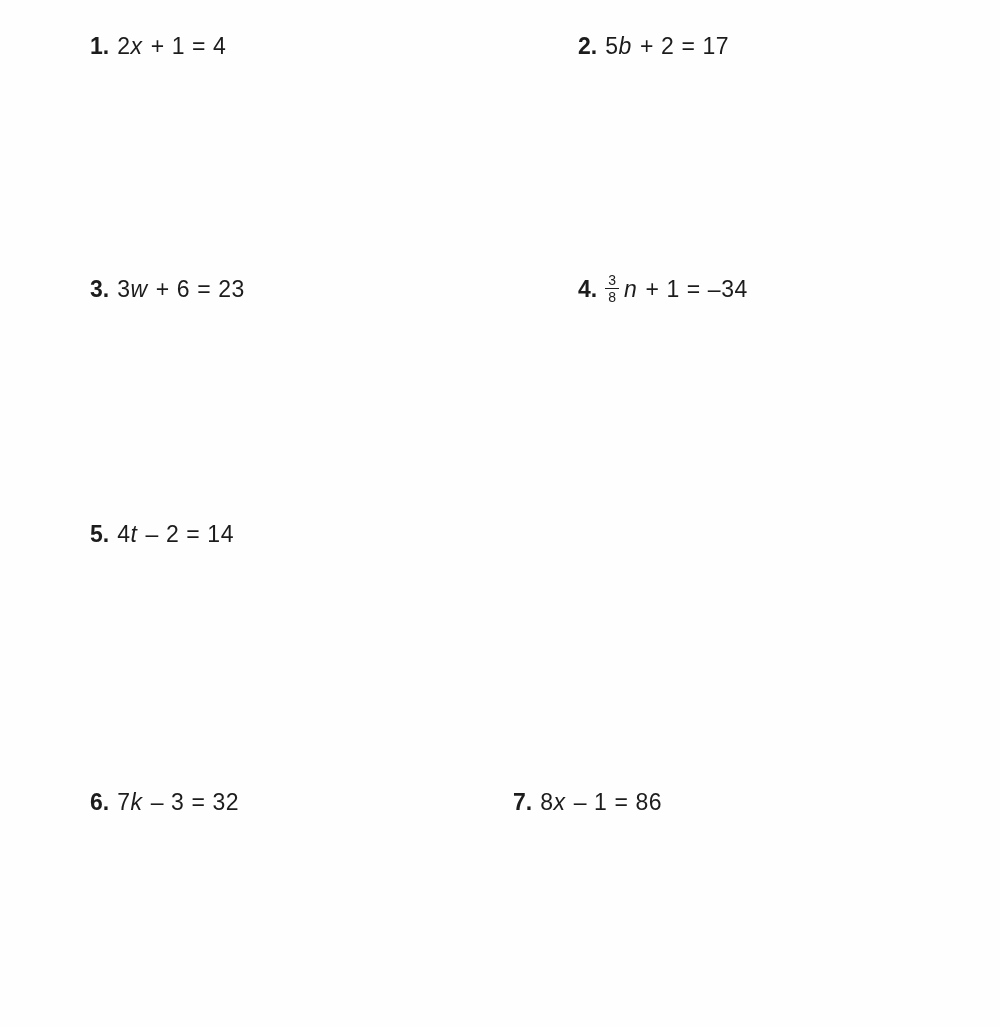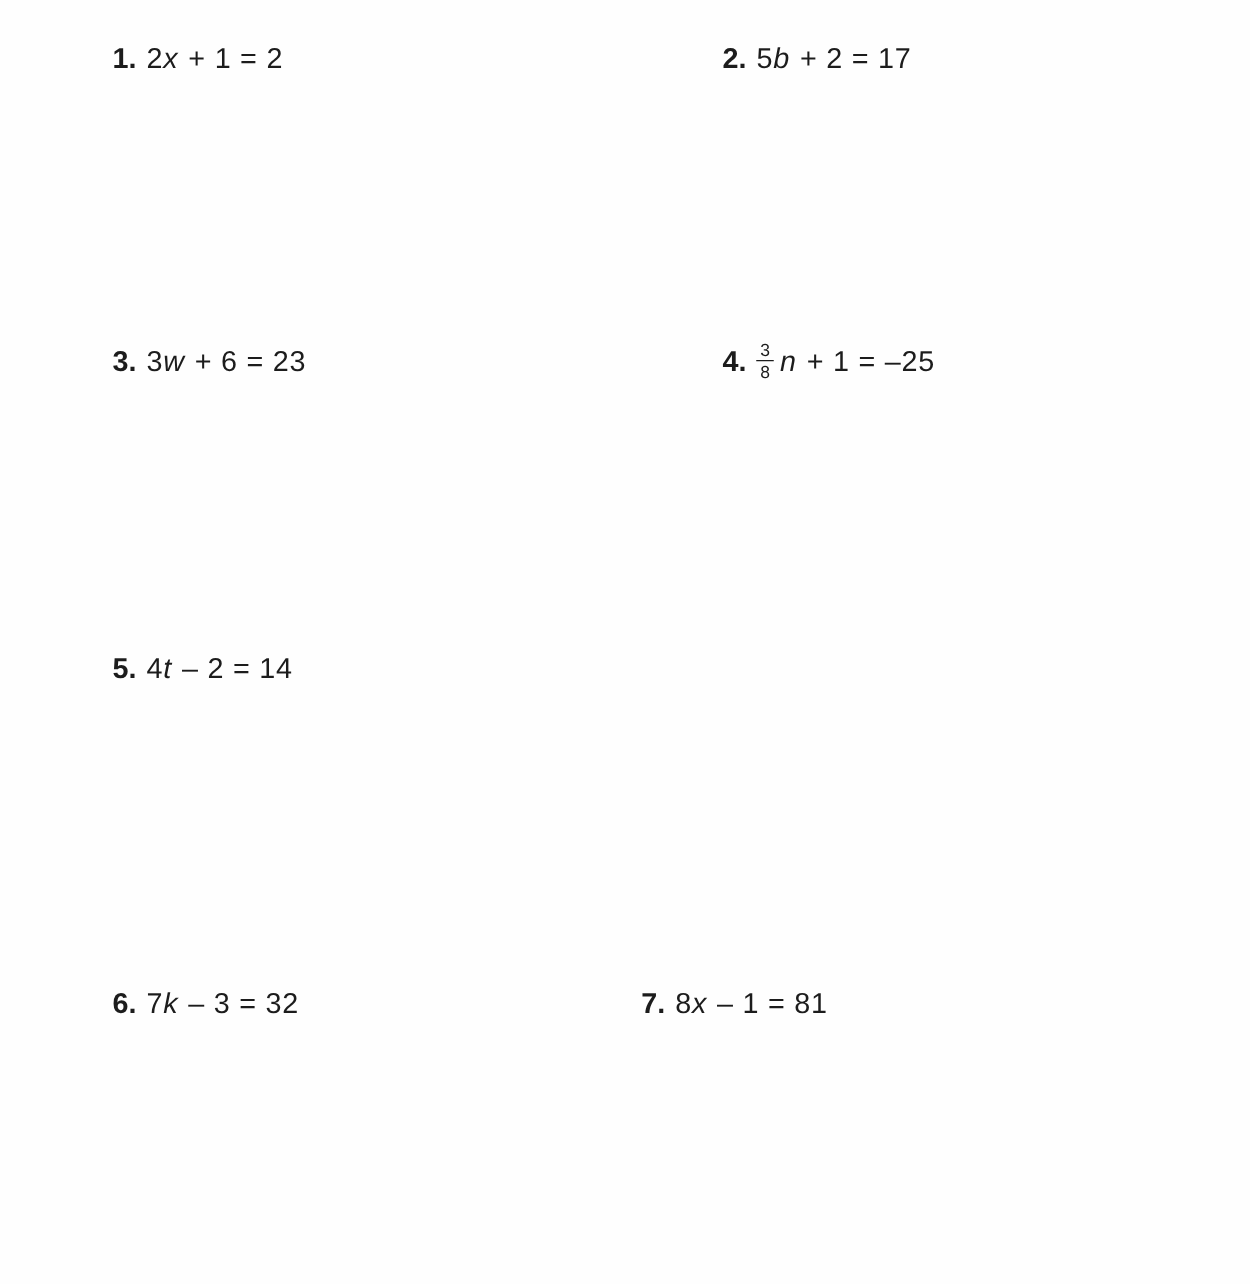--- a/index.html
+++ b/index.html
@@ -66,50 +66,50 @@
   #p6 { left: 90px;  top: 789px; }
   #p7 { left: 513px; top: 789px; }
 </style>
 </head>
 <body>
 
 <div class="page">
 
   <div class="problem" id="p1">
     <span class="num">1.</span>
-    <span>2</span><span class="variable">x</span><span> + 1 = 2</span>
+    <span>2</span><span class="variable">x</span><span> + 1 = 4</span>
   </div>
 
   <div class="problem" id="p2">
     <span class="num">2.</span>
     <span>5</span><span class="variable">b</span><span> + 2 = 17</span>
   </div>
 
   <div class="problem" id="p3">
     <span class="num">3.</span>
     <span>3</span><span class="variable">w</span><span> + 6 = 23</span>
   </div>
 
   <div class="problem" id="p4">
     <span class="num">4.</span>
     <span class="fraction">
       <span class="numtop">3</span>
       <span class="den">8</span>
     </span>
-    <span class="variable">n</span><span> + 1 = –25</span>
+    <span class="variable">n</span><span> + 1 = –34</span>
   </div>
 
   <div class="problem" id="p5">
     <span class="num">5.</span>
     <span>4</span><span class="variable">t</span><span> – 2 = 14</span>
   </div>
 
   <div class="problem" id="p6">
     <span class="num">6.</span>
     <span>7</span><span class="variable">k</span><span> – 3 = 32</span>
   </div>
 
   <div class="problem" id="p7">
     <span class="num">7.</span>
-    <span>8</span><span class="variable">x</span><span> – 1 = 81</span>
+    <span>8</span><span class="variable">x</span><span> – 1 = 86</span>
   </div>
 
 </div>
 
 </body></html>

